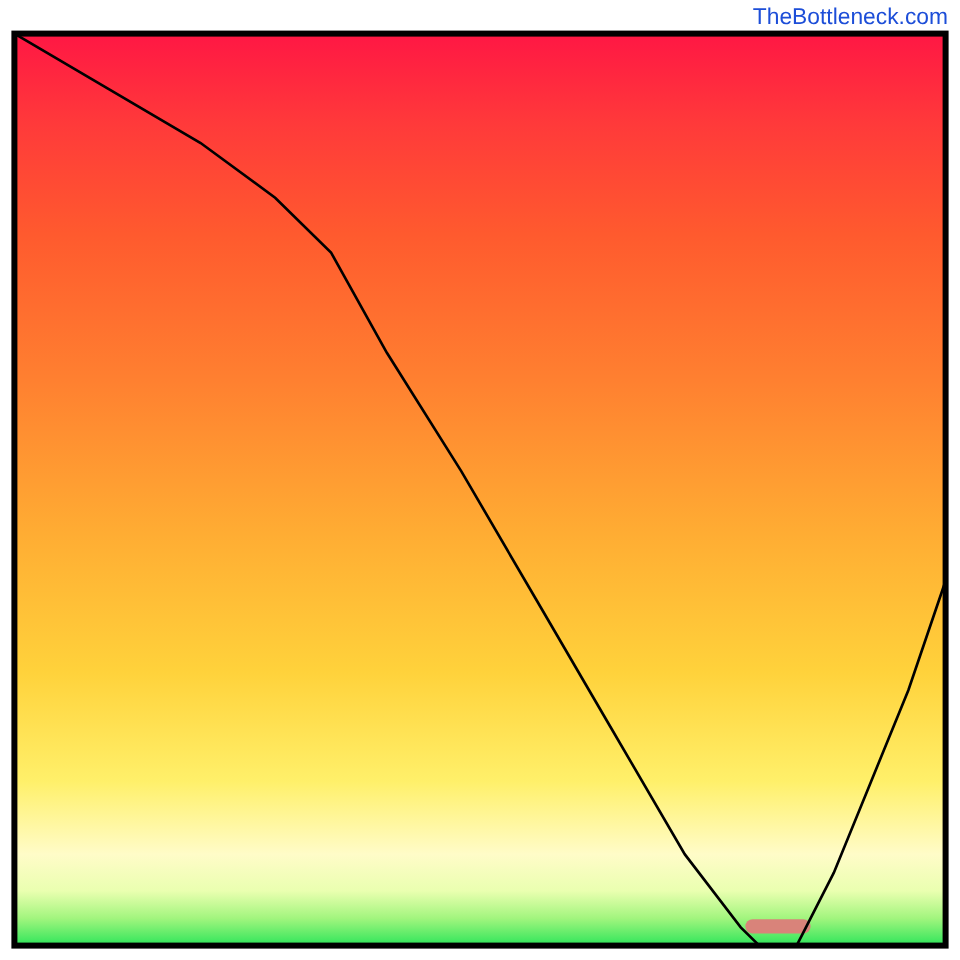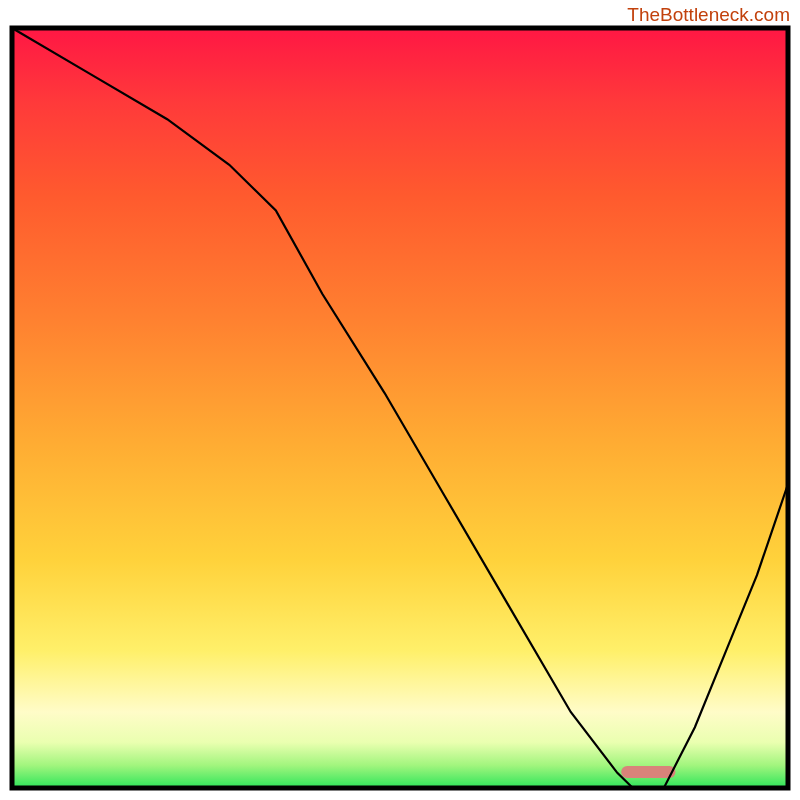--- a/index.html
+++ b/index.html
@@ -12,21 +12,21 @@
   }
   .container {
     position: relative;
     width: 800px;
     height: 800px;
   }
   .watermark {
     position: absolute;
     top: 4px;
     right: 10px;
-    color: #c2410c;
+    color: #1d4ed8;
     font-size: 19px;
     font-weight: 500;
     z-index: 10;
   }
   svg {
     display: block;
   }
 </style>
 </head>
 <body>

